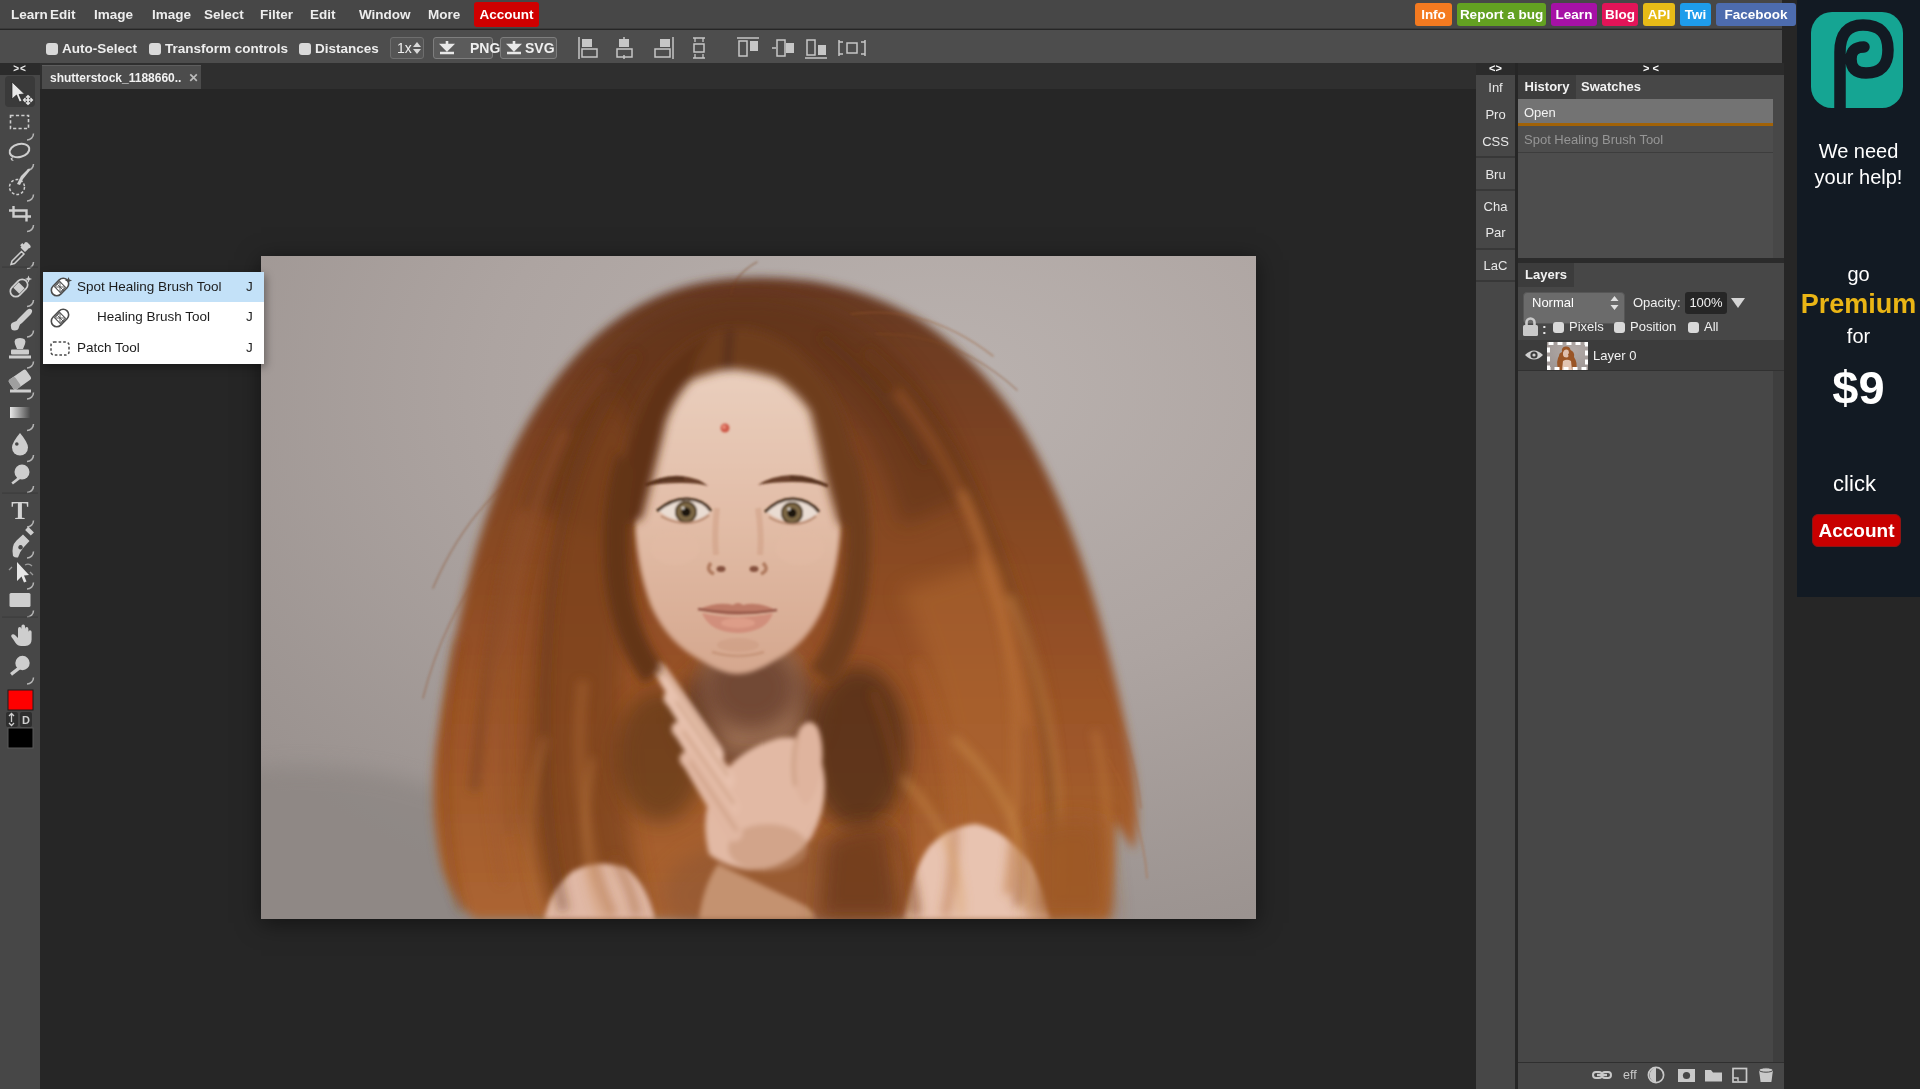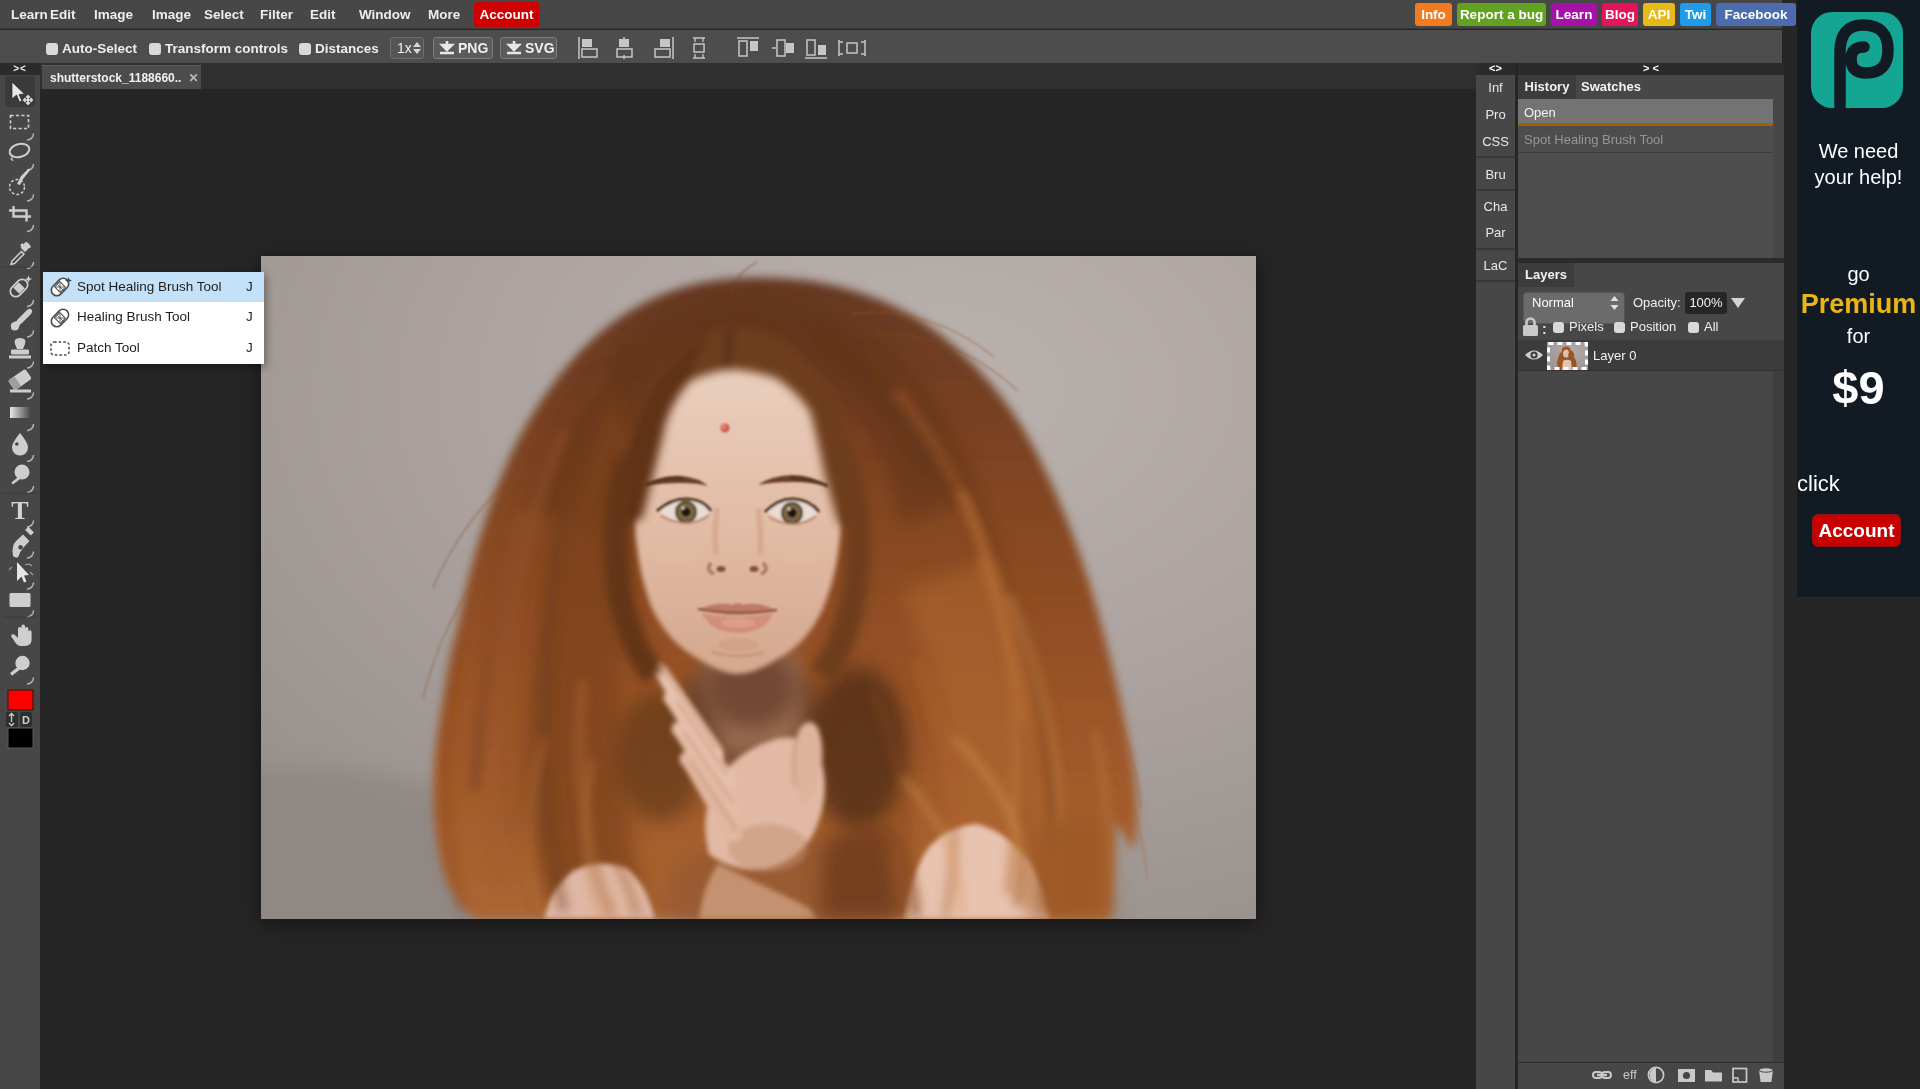--- a/index.html
+++ b/index.html
@@ -50,21 +50,21 @@
 <div class="cb" style="left:46px"></div>
 <div class="t2t" style="left:62px">Auto-Select</div>
 <div class="cb" style="left:149px"></div>
 <div class="t2t" style="left:165px">Transform controls</div>
 <div class="cb" style="left:299px"></div>
 <div class="t2t" style="left:315px">Distances</div>
 <div class="dlbtn" style="left:390px;width:34px;background:#555;border-color:#6e6e6e;font-weight:400;padding-left:6px">1x</div>
 <svg class="abs" style="left:412px;top:41px" width="10" height="14" viewBox="0 0 10 14">
     <path d="M5 1 L9 6 H1 Z M5 13 L1 8 H9 Z" fill="#d8d8d8"></path>
   </svg>
-<div class="dlbtn" style="left:433px;width:60px;padding-left:24px">PNG</div>
+<div class="dlbtn" style="left:433px;width:60px;padding-left:36px">PNG</div>
 <div class="dlbtn" style="left:500px;width:57px;padding-left:24px">SVG</div>
 <svg class="abs" style="left:439px;top:41px" width="16" height="15" viewBox="0 0 16 15">
     <path d="M8 0 V7 M8 9 L3 4 H13 Z M1 12 H15" stroke="#e8e8e8" stroke-width="2.6" fill="#e8e8e8"></path>
   </svg>
 <svg class="abs" style="left:506px;top:41px" width="16" height="15" viewBox="0 0 16 15">
     <path d="M8 0 V7 M8 9 L3 4 H13 Z M1 12 H15" stroke="#e8e8e8" stroke-width="2.6" fill="#e8e8e8"></path>
   </svg>
 
 <svg class="abs" style="left:577px;top:36px" width="290" height="24" viewBox="0 0 290 24">
 <g fill="#c6c6c6" stroke="#c6c6c6">
@@ -371,21 +371,21 @@
  <path d="M252 222 Q202 262 172 332" stroke="#8a4c26" stroke-width="1.6"></path>
  <path d="M230 302 Q182 362 162 442" stroke="#94522a" stroke-width="1.6"></path>
  <path d="M838 422 Q872 482 880 552" stroke="#a35c2c" stroke-width="1.6"></path>
  <path d="M847 502 Q882 562 886 622" stroke="#b06531" stroke-width="1.6"></path>
 </g>
 </svg>
 </div>
 
 <div class="menu">
   <div class="mrow" style="top:0;background:#c3e1f8"><span style="margin-left:34px">Spot Healing Brush Tool</span><span style="position:absolute;left:203px">J</span></div>
-  <div class="mrow" style="top:30px"><span style="margin-left:34px">Healing Brush Tool</span><span style="position:absolute;left:203px">J</span></div>
+  <div class="mrow" style="top:30px"><span style="margin-left:54px">Healing Brush Tool</span><span style="position:absolute;left:203px">J</span></div>
   <div class="mrow" style="top:61px"><span style="margin-left:34px">Patch Tool</span><span style="position:absolute;left:203px">J</span></div>
 <svg class="abs" style="left:6px;top:4px" width="24" height="84" viewBox="0 0 24 84">
 <g transform="rotate(-45 11 11)">
         <rect x="1" y="5.5" width="20" height="11" rx="5.5" fill="#fff" stroke="#4a4a4a" stroke-width="1.6"></rect>
         <rect x="7.3" y="7" width="7.4" height="8" fill="none" stroke="#4a4a4a" stroke-width="1"></rect>
         <path d="M8 8 l6 6 M8 14 l6 -6 M11 7.5 v9" stroke="#4a4a4a" stroke-width="0.8"></path>
       </g>
 <path d="M19.5 1 l1 2.6 2.6 1 -2.6 1 -1 2.6 -1 -2.6 -2.6 -1 2.6 -1 z" fill="#4a4a4a"></path>
 <g transform="rotate(-45 11 42) translate(0 31)">
         <rect x="1" y="5.5" width="20" height="11" rx="5.5" fill="#fff" stroke="#4a4a4a" stroke-width="1.6"></rect>
@@ -481,14 +481,14 @@
 <div style="position:absolute;left:1518px;top:1062px;width:266px;height:27px;background:#474747;border-top:1px solid #2f2f2f"></div>
 
 <div class="adpanel"></div>
 <svg class="abs" style="left:1811px;top:12px" width="92" height="96" viewBox="0 0 92 96">
  <rect x="0" y="0" width="92" height="96" rx="21" fill="#15a593"></rect>
  <path d="M29 96 L29 40 Q29 13 52 13 Q77 13 77 38 Q77 61 55 61 Q40 61 40 47 Q40 35 53 35" fill="none" stroke="#121a23" stroke-width="11.5" stroke-linecap="round"></path>
 </svg>
 <div class="abs" style="left:1797px;top:138px;width:123px;color:#fff;font-size:20px;line-height:26px;text-align:center">We need<br>your help!</div>
 <div class="abs" style="left:1797px;top:259px;width:123px;color:#fff;font-size:20px;line-height:30px;text-align:center">go<br><span style="color:#eab515;font-weight:700;font-size:27px">Premium</span><br>for</div>
 <div class="abs" style="left:1797px;top:360px;width:123px;color:#fff;font-size:47px;font-weight:700;text-align:center">$9</div>
-<div class="abs" style="left:1797px;top:471px;width:115px;color:#fff;font-size:22px;">click</div>
+<div class="abs" style="left:1797px;top:471px;width:115px;color:#fff;font-size:22px;text-align:center">click</div>
 <div class="abs" style="left:1812px;top:514px;width:89px;height:33px;background:#c80000;border:1px solid #8c1515;border-radius:6px;color:#fff;font-size:19px;font-weight:700;text-align:center;line-height:31px">Account</div>
 
 </body></html>

